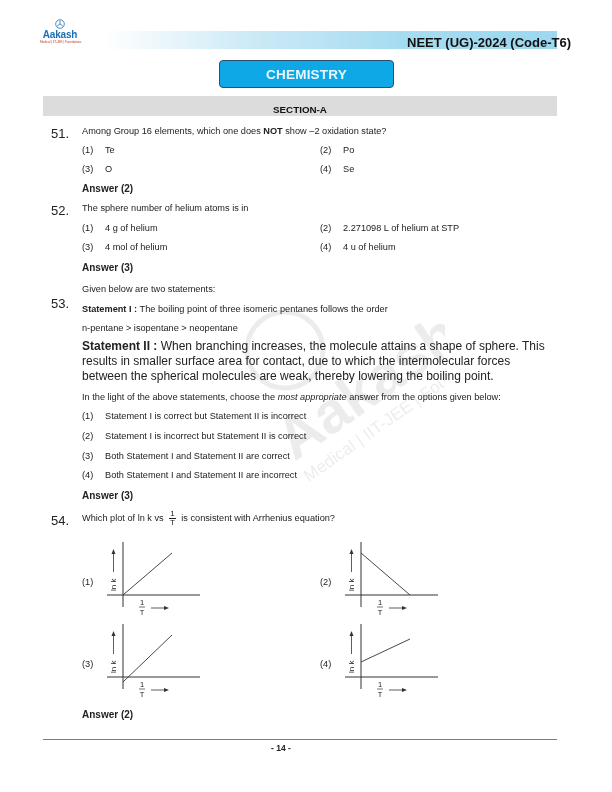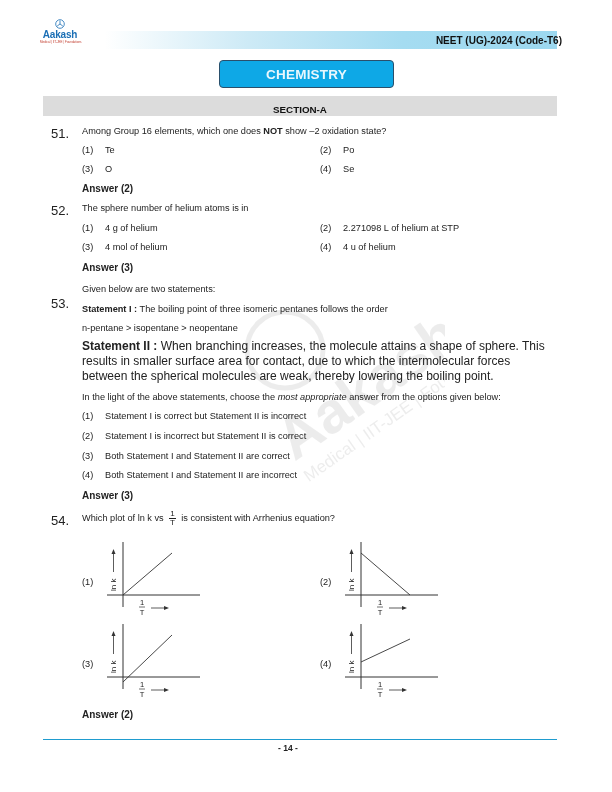--- a/index.html
+++ b/index.html
@@ -5,21 +5,21 @@
   * { box-sizing: border-box; margin: 0; padding: 0; }
   html, body { width: 612px; height: 792px; background: #ffffff; overflow: hidden; }
   body { position: relative; font-family: "Liberation Sans", sans-serif; color: #222; font-size: 9.2px; }
 
   .header-band { position: absolute; left: 43px; top: 31px; width: 514px; height: 18px;
     background: linear-gradient(to right, #ffffff 0%, #ffffff 12%, #cdeaf6 40%, #a5dcf1 70%, #9cd8f0 100%); }
   .logo { position: absolute; left: 40px; top: 19px; width: 40px; height: 32px; text-align: center; }
   .logo-mark { display: block; margin: 0 auto; width: 10px; height: 10px; }
   .logo-text { display: block; font-weight: bold; font-size: 10px; color: #1b6fb5; line-height: 11px; letter-spacing: -0.2px; }
   .logo-tag { display: block; font-size: 3px; color: #c0392b; line-height: 4px; white-space: nowrap; }
-  .exam-title { position: absolute; right: 50px; top: 35px; font-weight: bold; font-size: 10px; color: #111; }
+  .exam-title { position: absolute; right: 41px; top: 35px; font-weight: bold; font-size: 13px; color: #111; }
 
   .subject-box { position: absolute; left: 219px; top: 60px; width: 175px; height: 28px; background: #0ea8e6;
     border: 1.5px solid #2a4f6b; border-radius: 4px; display: flex; align-items: center; justify-content: center;
     color: #e9f7fd; font-weight: bold; font-size: 13.5px; letter-spacing: 0.2px; }
   .section-bar { position: absolute; left: 43px; top: 96px; width: 514px; height: 20px; background: #dcdcdc;
     display: flex; align-items: flex-end; justify-content: center; padding-bottom: 1px;
     font-weight: bold; font-size: 9.8px; color: #111; }
 
   .q-num { position: absolute; left: 51px; font-size: 13px; }
   .line { position: absolute; left: 82px; font-size: 9.2px; white-space: nowrap; }
@@ -35,21 +35,21 @@
   .frac { display: inline-block; vertical-align: middle; text-align: center; font-size: 8px; line-height: 8px; margin: 0 3px; }
   .frac .num { display: block; border-bottom: 0.8px solid #222; padding: 0 1px; }
   .frac .den { display: block; }
 
   .plot-label { position: absolute; font-size: 9.2px; }
   svg.plot { position: absolute; overflow: visible; }
 
   .watermark { position: absolute; left: 215px; top: 305px; width: 230px; height: 200px; pointer-events: none; opacity: 0.13; }
 
   .footer-line { position: absolute; left: 43px; top: 739px; width: 514px; height: 1px; background: #1f9ccf; }
-  .page-num { position: absolute; left: 16px; width: 544px; top: 743px; text-align: center; font-weight: bold; font-size: 8.5px; }
+  .page-num { position: absolute; left: 9px; width: 544px; top: 743px; text-align: center; font-weight: bold; font-size: 8.5px; }
 </style>
 </head>
 <body>
 
 <div class="header-band"></div>
 <div class="logo">
   <svg class="logo-mark" viewBox="0 0 10 10">
     <circle cx="5" cy="5" r="4.3" fill="none" stroke="#1b6fb5" stroke-width="0.8"></circle>
     <path d="M5 1.5 L5 5 M5 5 L2.2 7 M5 5 L7.8 7" stroke="#1b6fb5" stroke-width="0.8" fill="none"></path>
   </svg>

